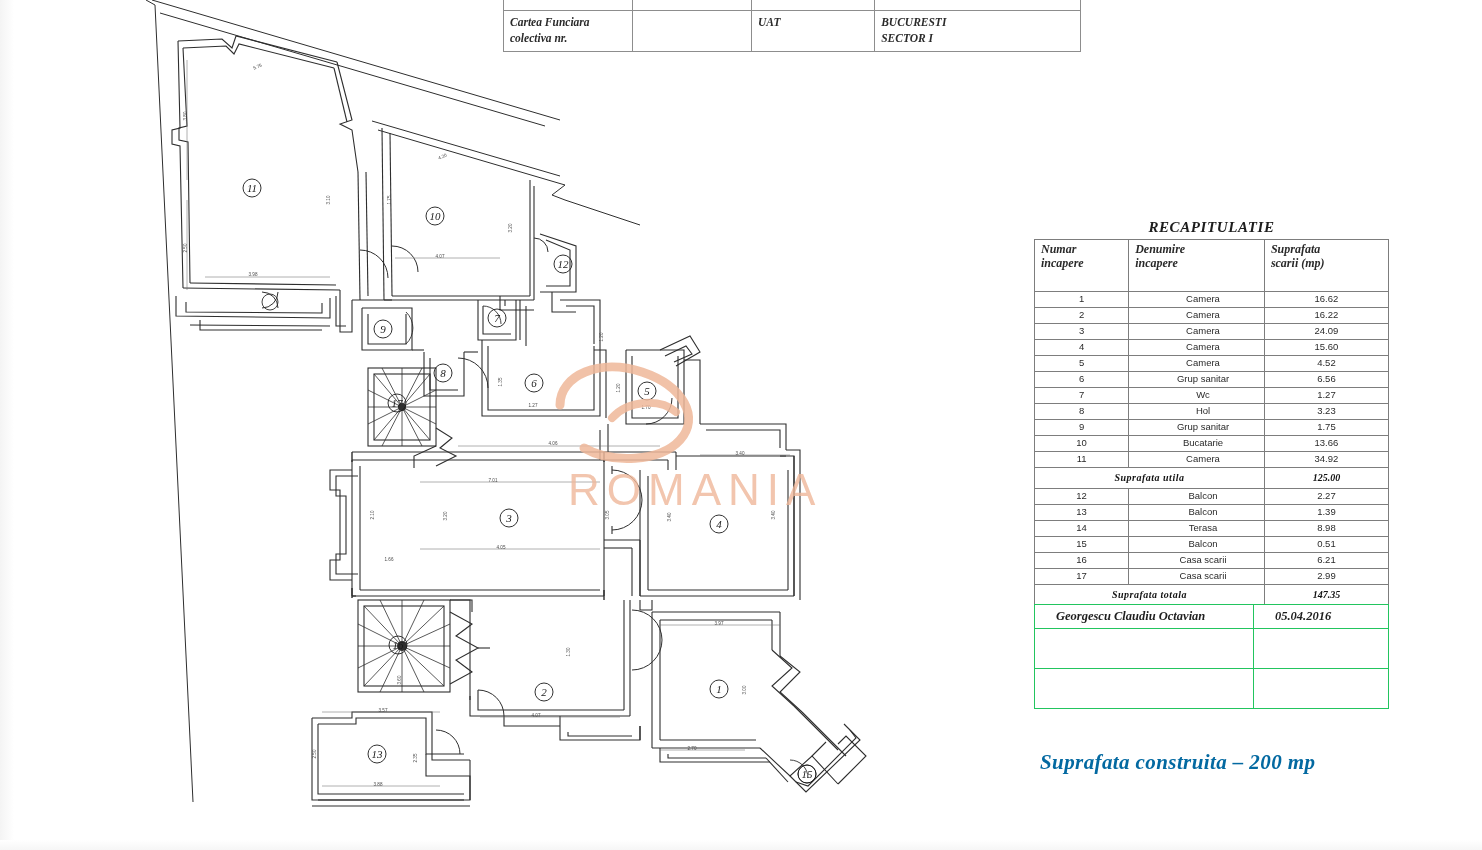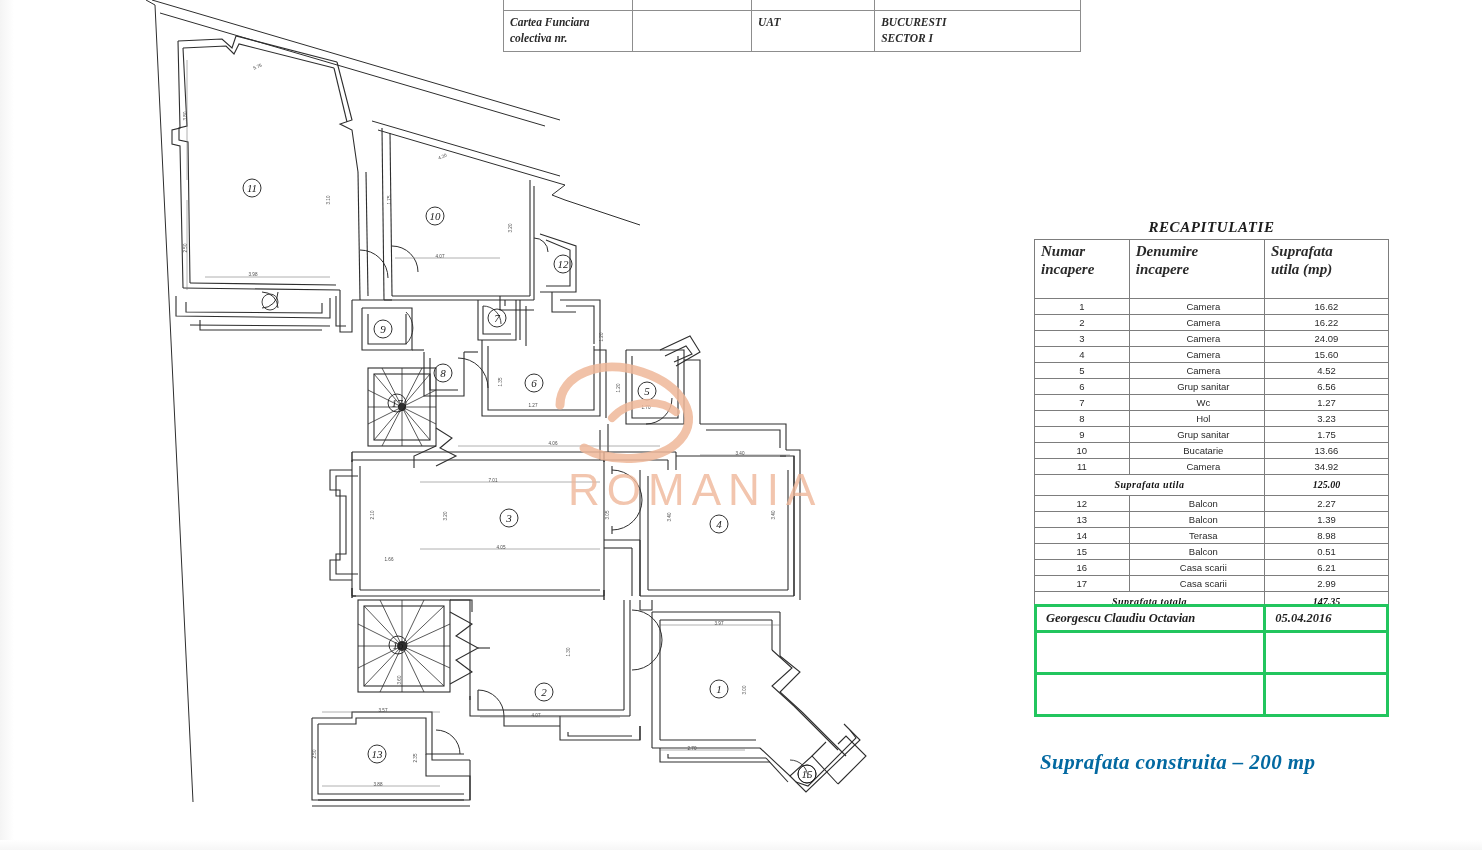--- a/index.html
+++ b/index.html
@@ -97,21 +97,21 @@
     line-height: 12px;
   }
   table.recap td.num  { width: 92px;  text-align: center; }
   table.recap td.den  { width: 132px; text-align: center; padding-left: 16px; }
   table.recap td.sup  { width: 127px; text-align: center; }
 
   table.recap tr.hdr td {
     font-family: "Liberation Serif", serif;
     font-style: italic;
     font-weight: bold;
-    font-size: 15px;
+    font-size: 12px;
     text-align: left;
     padding: 2px 4px 20px 6px;
     line-height: 1.2;
     height: 28px;
     vertical-align: top;
   }
   table.recap tr.total td {
     font-family: "Liberation Serif", serif;
     font-style: italic;
     font-weight: bold;
@@ -134,22 +134,22 @@
     width: 355px;
     border-collapse: collapse;
     font-family: "Liberation Serif", serif;
     font-style: italic;
     font-weight: bold;
     font-size: 12.5px;
     color: #1f1f1f;
     background: #fff;
   }
   table.sig td {
-    border: 3px solid #22c55e;
-    padding: 4px 9px;
+    border: 1px solid #22c55e;
+    padding: 4px 21px;
     vertical-align: middle;
   }
   table.sig td.l { width: 243px; }
   table.sig td.r { width: 112px; }
   table.sig tr.tall td { height: 31px; }
   .dots { font-weight: normal; letter-spacing: 0.5px; font-size: 11px; }
 
   .constructed {
     position: absolute;
     left: 1040px;
@@ -574,21 +574,21 @@
           <td class="num">
             <span>Numar</span>
             <span class="recap-hdr-l2">incapere</span>
           </td>
           <td class="den">
             <span>Denumire</span>
             <span class="recap-hdr-l2">incapere</span>
           </td>
           <td class="sup">
             <span>Suprafata</span>
-            <span class="recap-hdr-l2">utila  (mp)</span>
+            <span class="recap-hdr-l2">scarii  (mp)</span>
           </td>
         </tr>
       <tr>
             <td class="num">1</td>
             <td class="den">Camera</td>
             <td class="sup">16.62</td>
           </tr>
           <tr>
             <td class="num">2</td>
             <td class="den">Camera</td>

